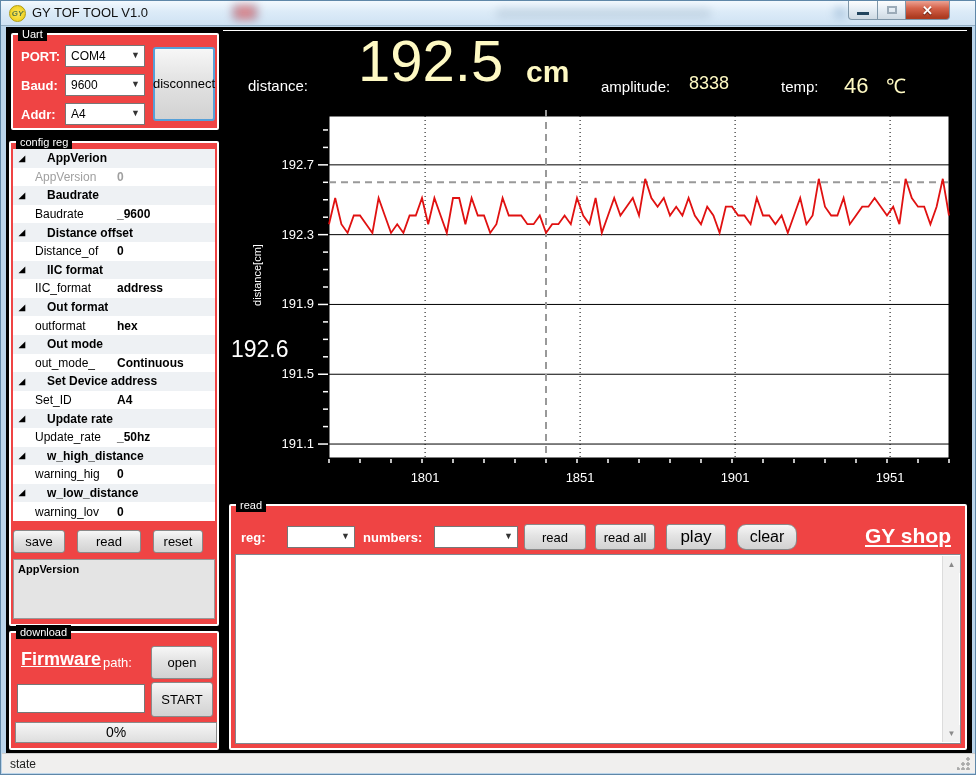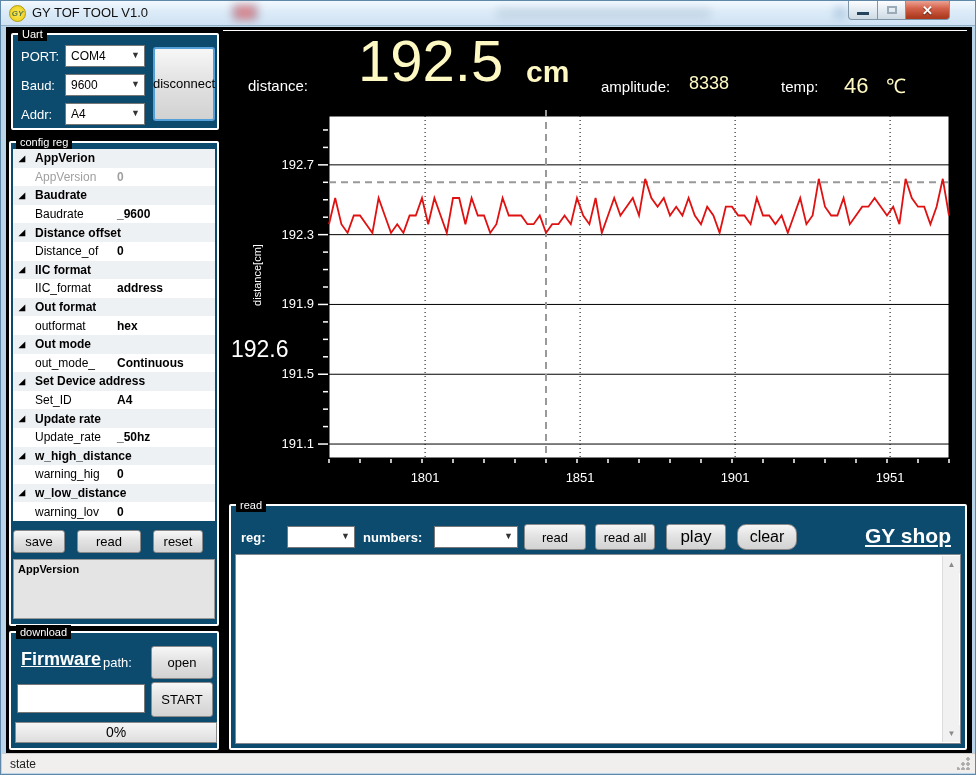--- a/index.html
+++ b/index.html
@@ -36,44 +36,44 @@
   .resize-grip { position:absolute; right:6px; bottom:3px; width:13px; height:13px;
     background:
       radial-gradient(circle at 11px 2px, #aaa 1.5px, transparent 2px),
       radial-gradient(circle at 11px 7px, #aaa 1.5px, transparent 2px),
       radial-gradient(circle at 6px 7px,  #aaa 1.5px, transparent 2px),
       radial-gradient(circle at 11px 12px,#aaa 1.5px, transparent 2px),
       radial-gradient(circle at 6px 12px, #aaa 1.5px, transparent 2px),
       radial-gradient(circle at 1px 12px, #aaa 1.5px, transparent 2px); }
 
   
-  .groupbox { position:absolute; border:2px solid #fff; border-radius:2px; background:#0c4a6e; }
+  .groupbox { position:absolute; border:2px solid #fff; border-radius:2px; background:#ef4444; }
   .group-title { position:absolute; top:-8px; left:5px; background:#000; color:#fff; font-size:11px;
     padding:0 4px; line-height:14px; }
 
   
   .uart-row { position:absolute; display:flex; align-items:center; }
-  .uart-label { color:#fff; font-size:13px; font-weight:normal; }
+  .uart-label { color:#fff; font-size:13px; font-weight:bold; }
   .combo { background:#fff; border:1px solid #777; height:22px; display:flex; align-items:center;
     font-size:12px; color:#000; padding-left:5px; position:relative; }
   .combo .arrow { position:absolute; right:4px; top:4px; color:#333; font-size:9px; }
   .btn { background:linear-gradient(#f7f7f7, #e3e3e3 45%, #d2d2d2); border:1px solid #8a8a8a;
     border-radius:3px; color:#000; text-align:center; cursor:default; display:flex;
     align-items:center; justify-content:center; }
   .disconnect-btn { position:absolute; left:140px; top:12px; width:62px; height:74px;
     border:2px solid #56a0d8; font-size:13px; line-height:1.25; padding:2px; }
 
   
   .tree { position:absolute; left:2px; top:6px; width:202px; height:372px; background:#fff; overflow:hidden; }
   .tree-row { height:18.6px; display:flex; align-items:center; font-size:12px; color:#000; }
   .tree-row.group { background:#eef1f4; font-weight:bold; }
   .tree-row.item { background:#fff; }
   .tree-row.muted .iname, .tree-row.muted .ival { color:#a0a0a0; }
   .expander { width:12px; margin-left:6px; font-size:8px; color:#000; }
-  .gname { margin-left:4px; white-space:nowrap; overflow:hidden; }
+  .gname { margin-left:16px; white-space:nowrap; overflow:hidden; }
   .ispace { width:22px; }
   .iname { width:82px; white-space:nowrap; overflow:hidden; }
   .ival { font-weight:bold; white-space:nowrap; }
   .cfg-btn { position:absolute; height:23px; font-size:13px; }
   .appv-panel { position:absolute; left:2px; top:416px; width:202px; height:60px; background:#e4e4e4;
     border:1px solid #999; }
   .appv-label { font-size:11px; font-weight:bold; color:#000; padding:3px 0 0 4px; }
 
   
   .firmware-label { position:absolute; left:10px; top:16px; color:#fff; font-size:18px; font-weight:bold;

